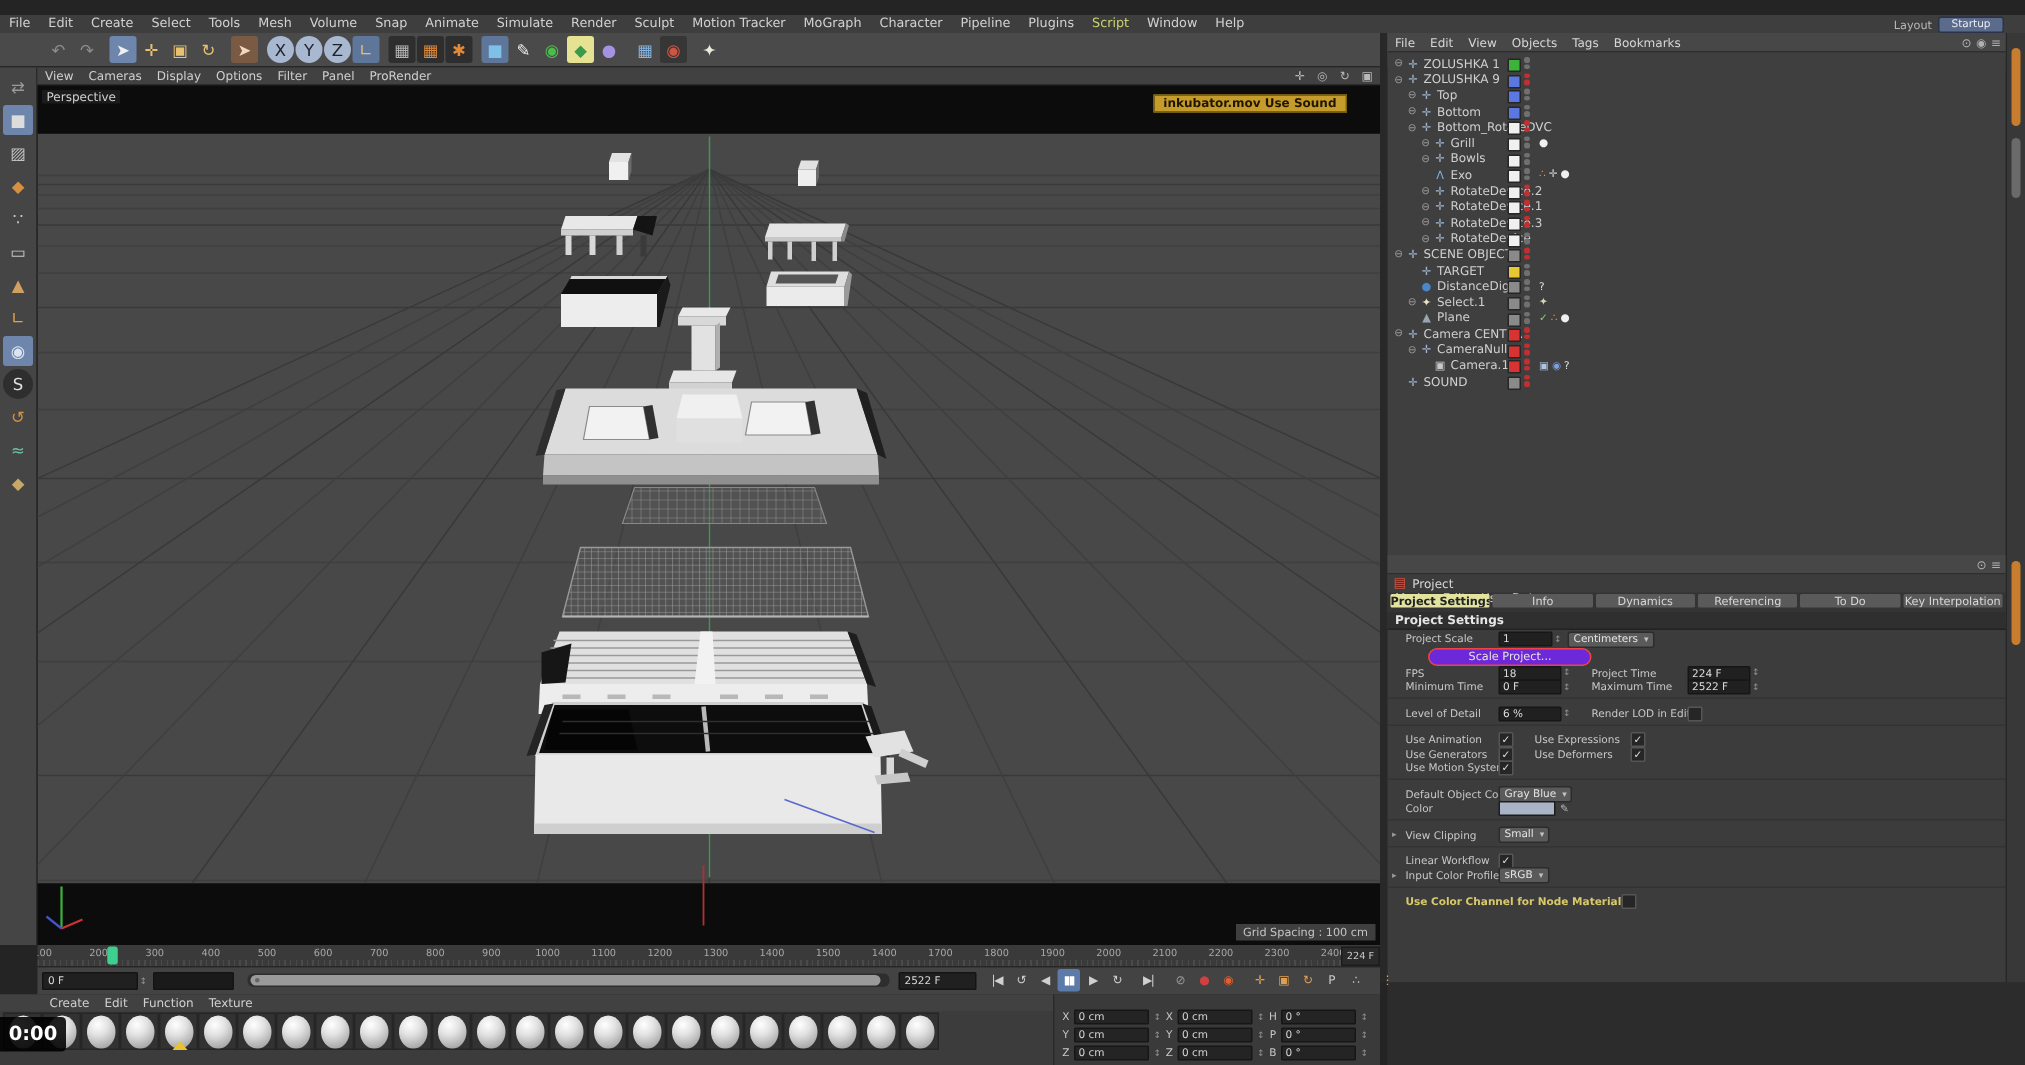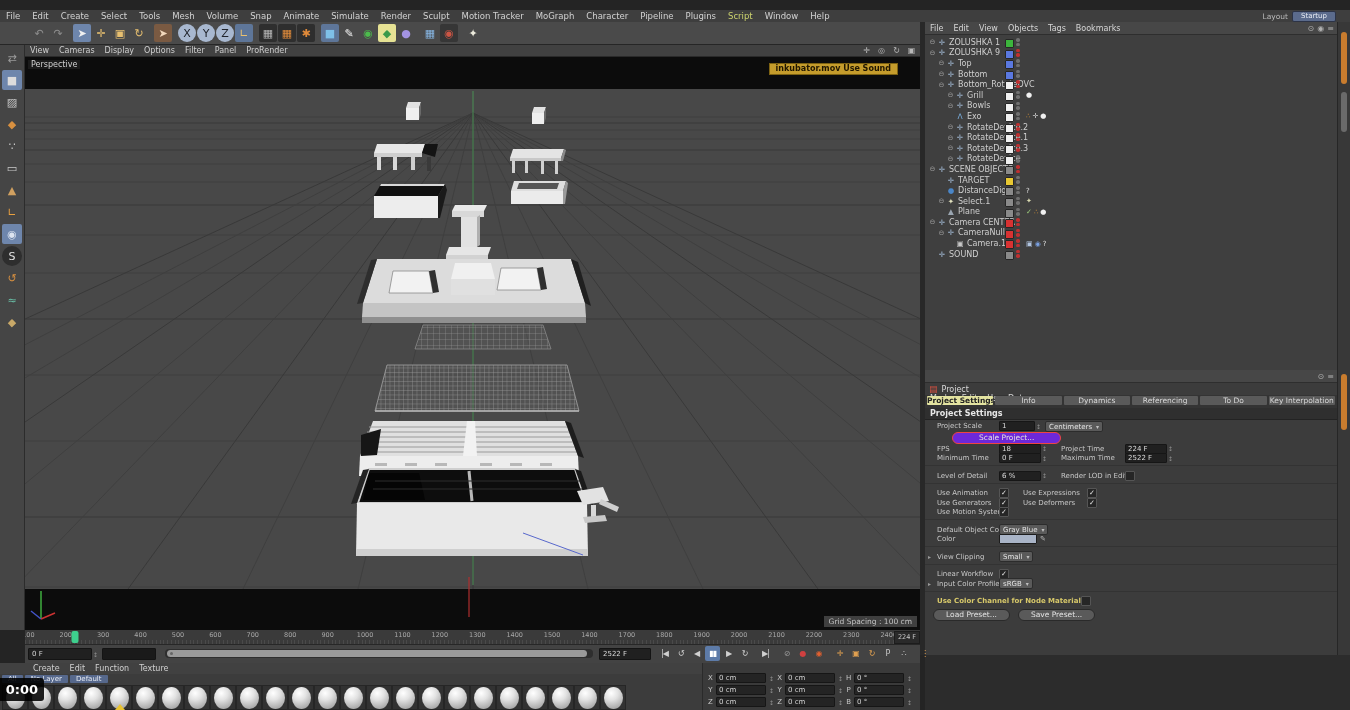--- a/index.html
+++ b/index.html
@@ -783,24 +783,20 @@
           <span style="position: absolute; margin-left: -9px; font-size: 6px; color: rgb(153, 153, 153);">▸</span>
           <span class="albl">Input Color Profile</span>
           <span class="fdrop">sRGB<i>▾</i></span>
         </div>
         <div class="agap"></div>
         <div class="arow">
           <span class="albl wide" style="color: rgb(216, 201, 106); font-weight: bold;">Use Color Channel for Node Material</span>
           <span class="fcheck"></span>
         </div>
       </div>
-    <div class="apresets">
-      <span class="pillbtn">Load Preset...</span>
-      <span class="pillbtn">Save Preset...</span>
-    </div>
   </div>
   <div class="fillerBR"></div>
 
   <div class="timeline">
     <div class="ruler">
       <div class="rulerticks">
           <span class="tick-label" style="left: 0.38743%;">100</span>
           <span class="tick-label" style="left: 4.69221%;">200</span>
           <span class="tick-label" style="left: 8.99699%;">300</span>
           <span class="tick-label" style="left: 13.3018%;">400</span>
@@ -867,25 +863,20 @@
 
   <div class="matmgr">
     <div class="matmenu">
       <span style="display:flex;">
           <span class="menu-item">Create</span>
           <span class="menu-item">Edit</span>
           <span class="menu-item">Function</span>
           <span class="menu-item">Texture</span>
         </span>
     </div>
-    <div class="mattabs">
-        <span class="tab">All</span>
-        <span class="tab">No Layer</span>
-        <span class="tab">Default</span>
-      </div>
     <div class="matrow">
         <div class="mattile">
           <div class="matsphere"></div>
         </div>
         <div class="mattile">
           <div class="matsphere"></div>
         </div>
         <div class="mattile">
           <div class="matsphere"></div>
         </div>

